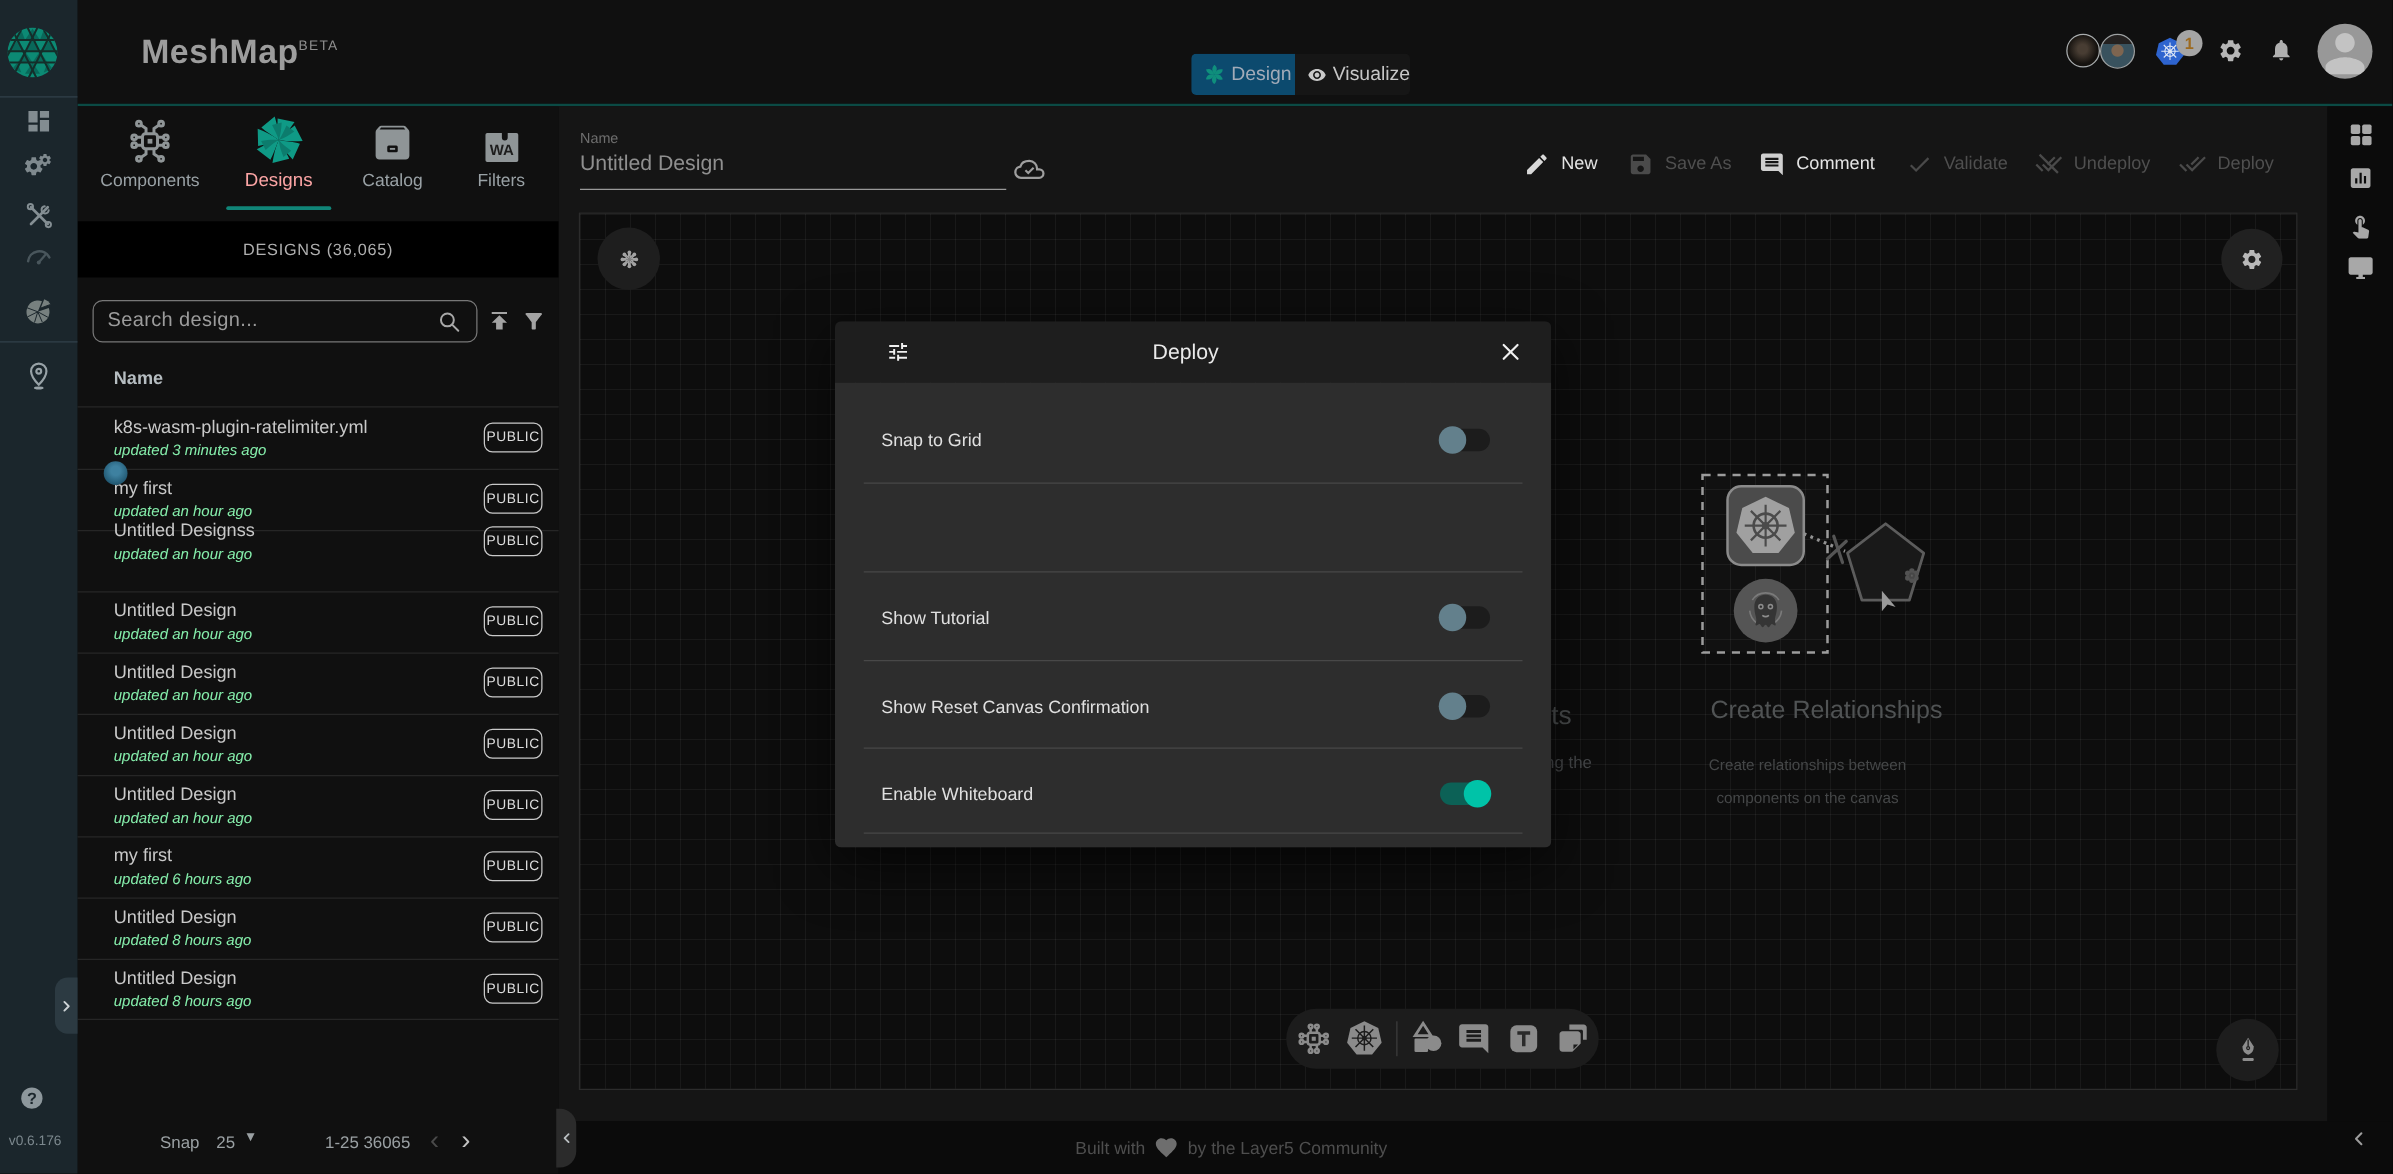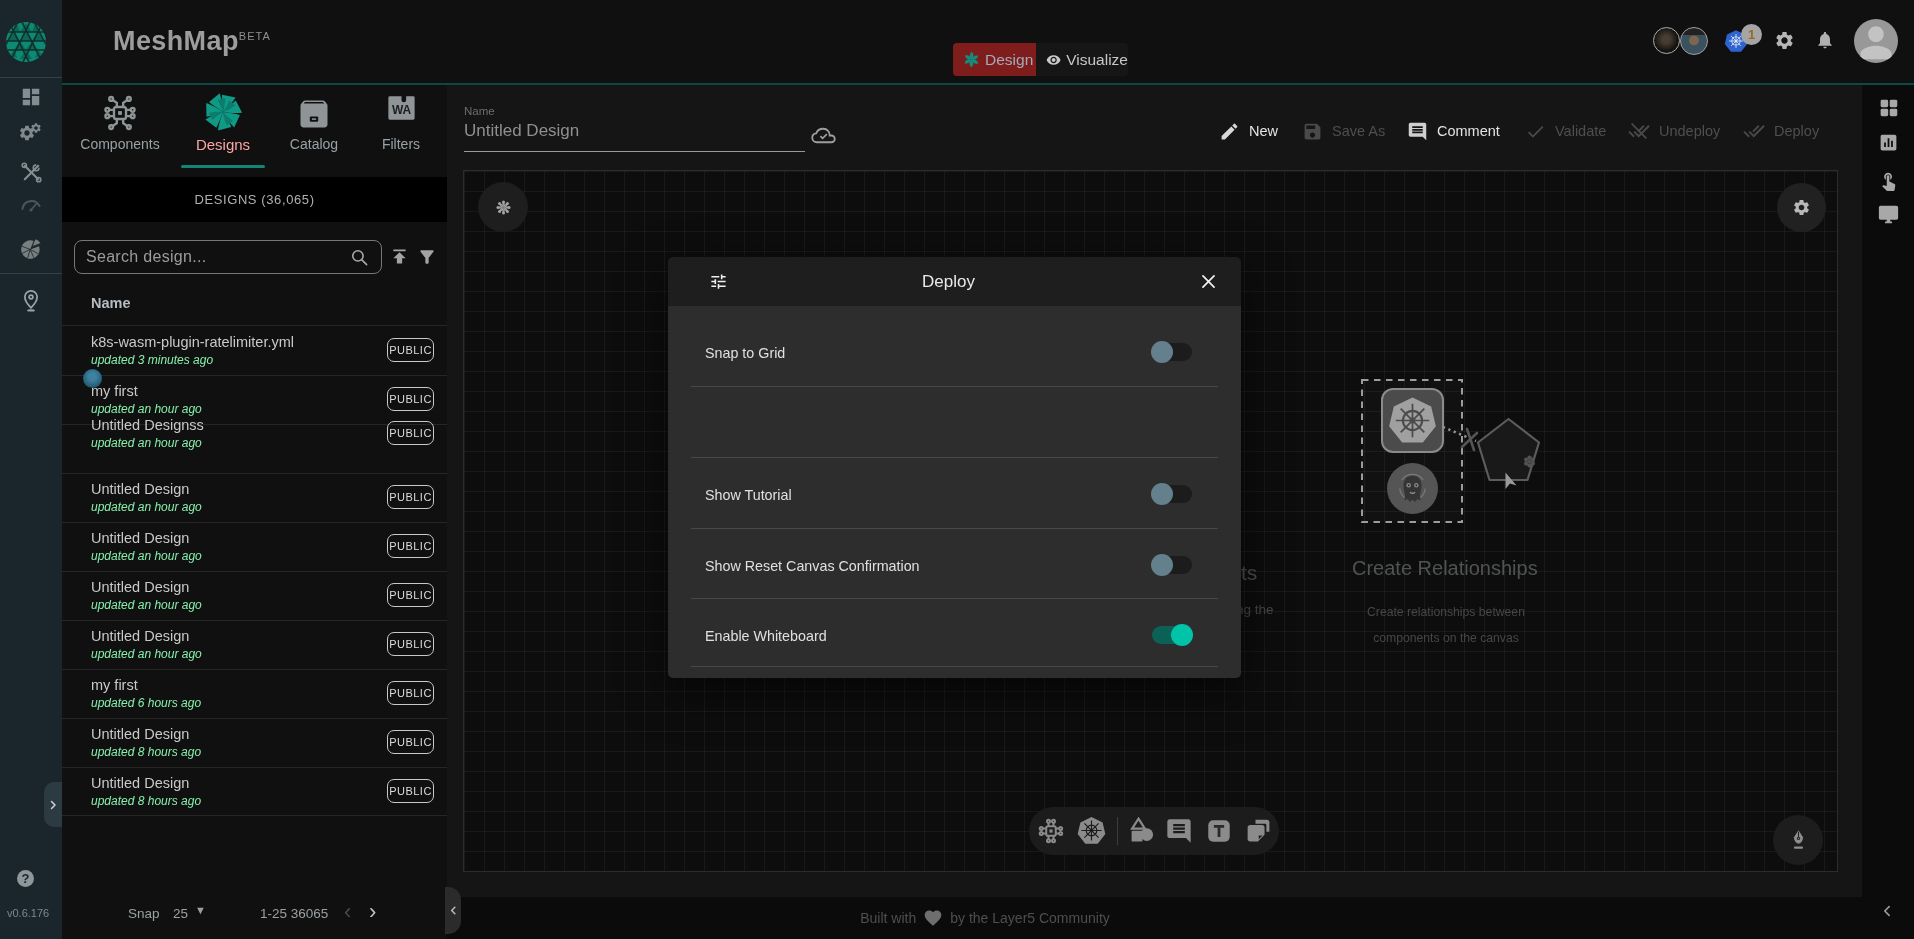--- a/index.html
+++ b/index.html
@@ -6,21 +6,21 @@
 html,body{width:1914px;height:939px;overflow:hidden;background:#0b0b0b;font-family:"Liberation Sans",sans-serif}
 .abs{position:absolute}
 #page{position:relative;width:1914px;height:939px}
 
 #topbar{left:62px;top:0;width:1852px;height:83px;background:#101010}
 #brand{left:113px;top:26px;font-size:27px;font-weight:bold;color:#9d9d9d;letter-spacing:.4px}
 #brand sup{font-size:11px;font-weight:normal;color:#8e8e8e;letter-spacing:1px}
 #tealline{left:62px;top:83px;width:1852px;height:2px;background:#0b4a44}
 #seg{left:953px;top:43px;height:33px;display:flex;border-radius:4px;overflow:hidden}
 .segbtn{display:flex;align-items:center;gap:5px;font-size:15.5px}
-#seg .d{width:83px;padding-left:10px;background:#7f1d1d;color:#a2abb8}
+#seg .d{width:83px;padding-left:10px;background:#0c4a6e;color:#a2abb8}
 #seg .v{width:92px;padding-left:10px;background:#161616;color:#c6c6c6}
 
 #sidebar{left:0;top:0;width:62px;height:939px;background:#1b262c;z-index:6}
 .sdiv{left:0;width:62px;height:1px;background:#32404a}
 .sicon{left:18px;width:26px;height:26px;display:flex;align-items:center;justify-content:center}
 #sbchev{left:44px;top:782px;width:18px;height:45px;background:#2c3a42;border-radius:10px 0 0 10px;display:flex;align-items:center;justify-content:center}
 #helpq{left:17px;top:870px;width:17px;height:17px;border-radius:50%;background:#8d979c;color:#1b262c;font-weight:bold;font-size:13px;text-align:center;line-height:17px}
 #ver{left:7px;top:907px;font-size:11px;color:#7c888e}
 
 #lpanel{left:62px;top:85px;width:385px;height:854px;background:#101010}
@@ -240,21 +240,21 @@
       </div>
     <div class="tab" style="left:204px" id="tab3">
         <div class="ticn" style="height:49px;padding-top:11px"><svg width="36" height="36" viewBox="0 0 24 24" fill="#8f9597">
             <path d="M20.54 5.23L19.15 3.55C18.88 3.21 18.47 3 18 3H6c-.47 0-.88.21-1.16.55L3.46 5.23C3.17 5.57 3 6.02 3 6.5V19c0 1.1.9 2 2 2h14c1.1 0 2-.9 2-2V6.5c0-.48-.17-.93-.46-1.27zM5.12 5l.81-1h12l.94 1H5.12z"></path>
             <rect x="9.2" y="13.6" width="5.6" height="3.6" rx="0.8" fill="#101010"></rect>
             <rect x="10.6" y="14.9" width="2.8" height="1" fill="#8f9597"></rect>
           </svg></div>
         <div class="lbl">Catalog</div>
       </div>
     <div class="tab" style="left:291px" id="tab4">
-        <div class="ticn" style="height:49px;padding-top:5px"><svg width="35" height="36" viewBox="0 0 24 24">
+        <div class="ticn" style="height:49px;padding-top:15px"><svg width="35" height="36" viewBox="0 0 24 24">
             <path d="M4 4 h8 v2.5 a1.6 1.6 0 0 0 3.2 0 V4 H20 a1 1 0 0 1 1 1 v14 a1 1 0 0 1 -1 1 H4 a1 1 0 0 1 -1 -1 V5 a1 1 0 0 1 1 -1 Z" fill="#8f9597"></path>
             <text x="12" y="16.3" text-anchor="middle" font-family="Liberation Sans,sans-serif" font-size="8.2" font-weight="bold" fill="#1d1d1d">WA</text>
           </svg></div>
         <div class="lbl">Filters</div>
       </div>
     <div class="abs" id="tabline"></div>
     <div class="abs" id="dhead">DESIGNS (36,065)</div>
     <div class="abs" id="search">Search design...</div>
     <div class="abs" id="srchic" style="left:288px;top:163px"><svg width="19" height="19" viewBox="0 0 24 24" fill="none" stroke="#a8a8a8" stroke-width="2">
           <circle cx="10" cy="10" r="6.5"></circle>
@@ -436,21 +436,21 @@
             <circle cx="18.1" cy="8.5" r="4"></circle>
             <circle cx="18.1" cy="15.5" r="4"></circle>
             <circle cx="12" cy="19" r="4"></circle>
             <circle cx="5.9" cy="15.5" r="4"></circle>
             <circle cx="5.9" cy="8.5" r="4"></circle>
             <circle cx="12" cy="12" r="4.5" fill="#474747"></circle>
             <circle cx="12" cy="12" r="1.5" fill="#5f5f5f"></circle>
           </svg></div>
       <div class="abs" style="left:777px;top:390px;font-size:21px;color:#4b4e4f">ts</div>
       <div class="abs" style="left:772px;top:431px;font-size:13.5px;color:#46484a">ng the</div>
-      <div class="abs" style="left:888px;top:386px;width:202px;text-align:left;font-size:20px;color:#505354">Create Relationships</div>
+      <div class="abs" style="left:888px;top:386px;width:202px;text-align:right;font-size:20px;color:#505354">Create Relationships</div>
       <div class="abs" style="left:831px;top:428px;width:302px;text-align:center;font-size:12.2px;color:#454748;line-height:26px">Create relationships between<br>components on the canvas</div>
       <div class="abs" id="dock" style="left:565px;top:636px;width:250px;height:48px;background:#1c1c1c;border-radius:24px">
         <svg class="abs" style="left:7px;top:9px" width="30" height="30" viewBox="0 0 24 24" fill="none" stroke="#8b8b8b" stroke-width="1.6">
             <rect x="8.2" y="8.2" width="7.6" height="7.6" rx="1.5"></rect>
             <rect x="10.7" y="10.7" width="2.6" height="2.6" fill="#8b8b8b" stroke="none"></rect>
             <path d="M8.2 10 H5.4 M8.2 14 H5.4 M15.8 10 H18.6 M15.8 14 H18.6 M10 8.2 V5.4 M14 8.2 V5.4 M10 15.8 V18.6 M14 15.8 V18.6"></path>
             <circle cx="4.2" cy="10" r="1.2"></circle>
             <circle cx="4.2" cy="14" r="1.2"></circle>
             <circle cx="19.8" cy="10" r="1.2"></circle>
             <circle cx="19.8" cy="14" r="1.2"></circle>

